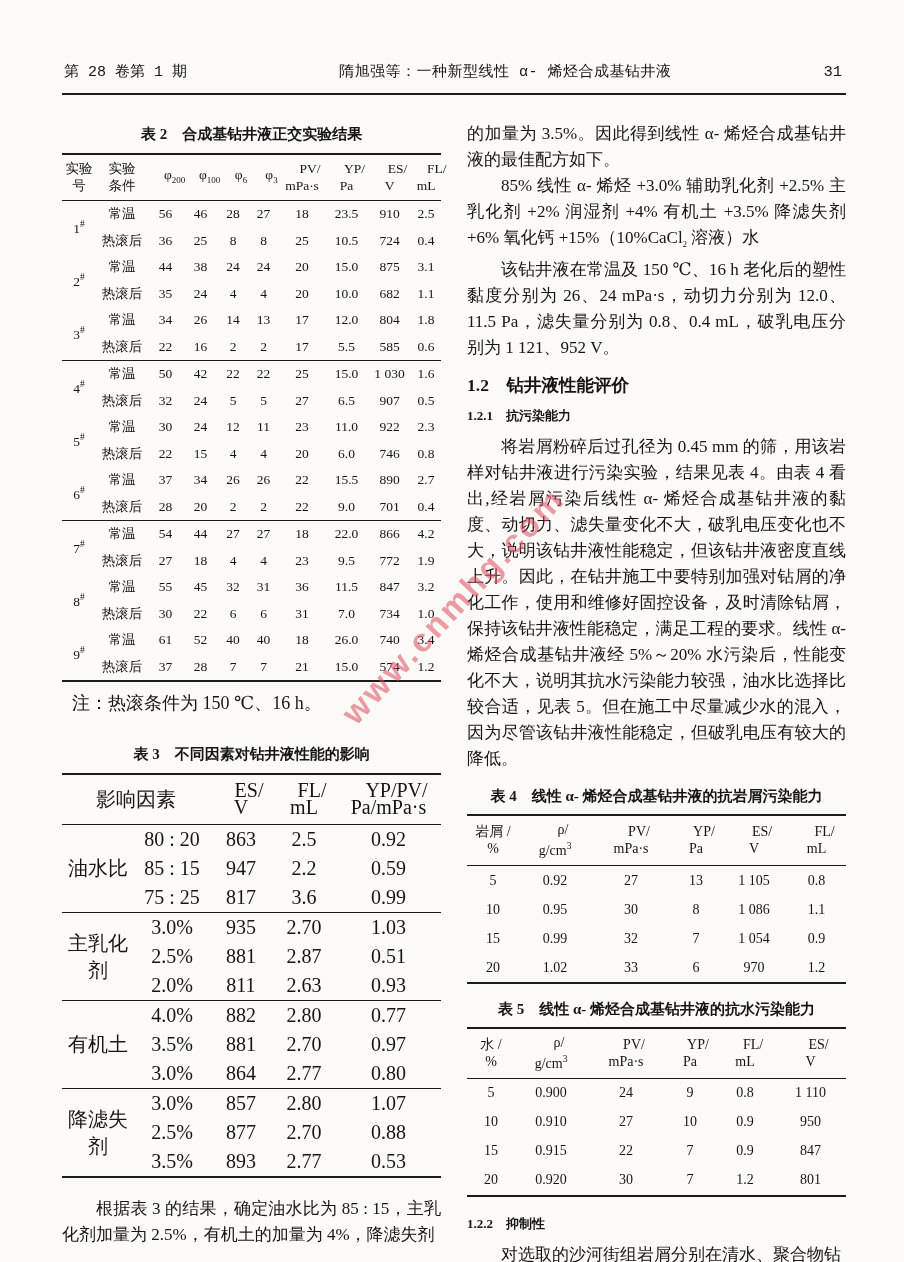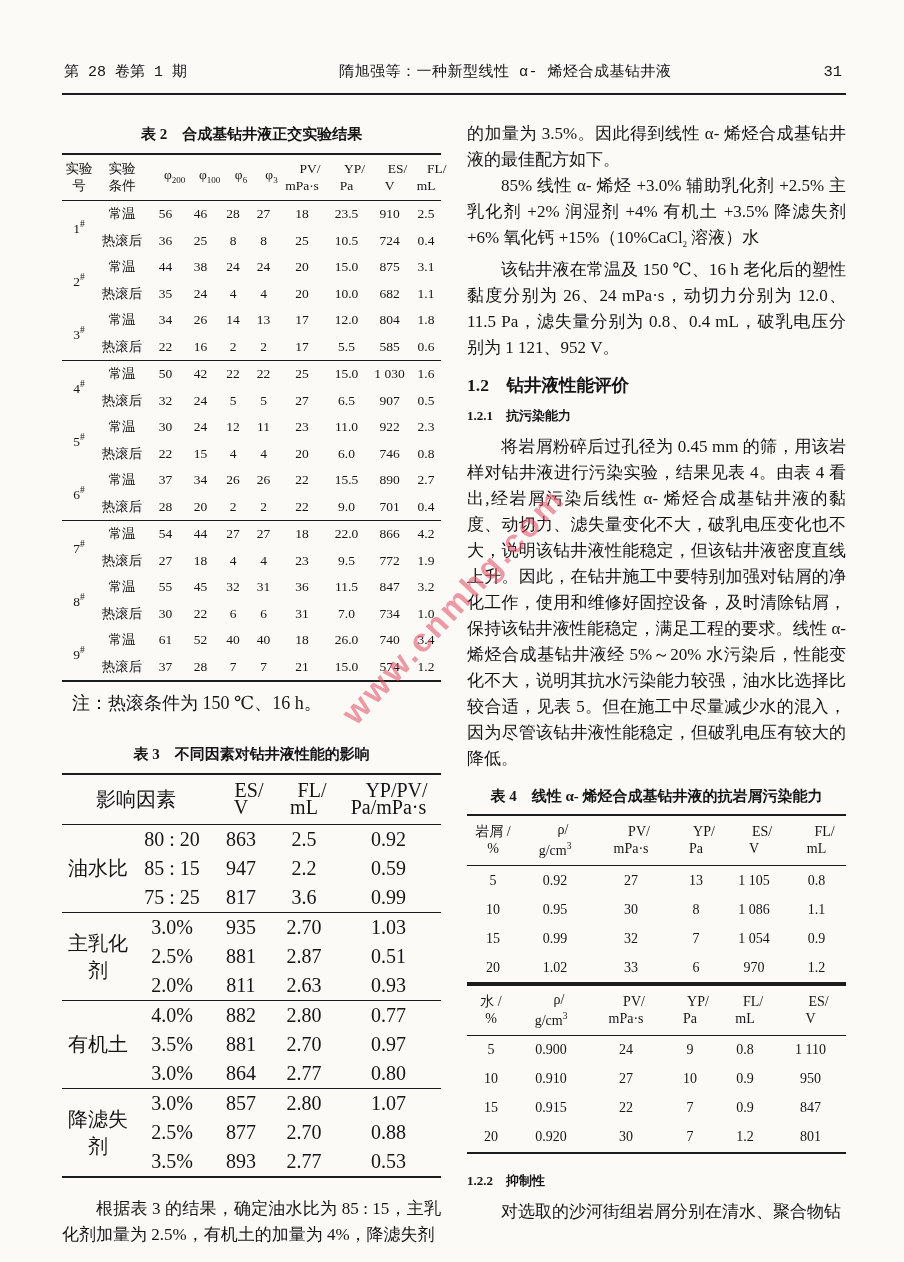--- a/index.html
+++ b/index.html
@@ -529,20 +529,21 @@
                 <td>20</td>
                 <td>1.02</td>
                 <td>33</td>
                 <td>6</td>
                 <td>970</td>
                 <td>1.2</td>
               </tr>
             </tbody>
           </table>
 
+        <div class="tbl-caption cap-t5">表 5　线性 α- 烯烃合成基钻井液的抗水污染能力</div>
         <table id="table5" class="sci">
           <colgroup>
             <col style="width:48px">
               <col style="width:72px">
               <col style="width:78px">
               <col style="width:50px">
               <col style="width:60px">
               <col style="width:71px">
           </colgroup>
         <thead>

